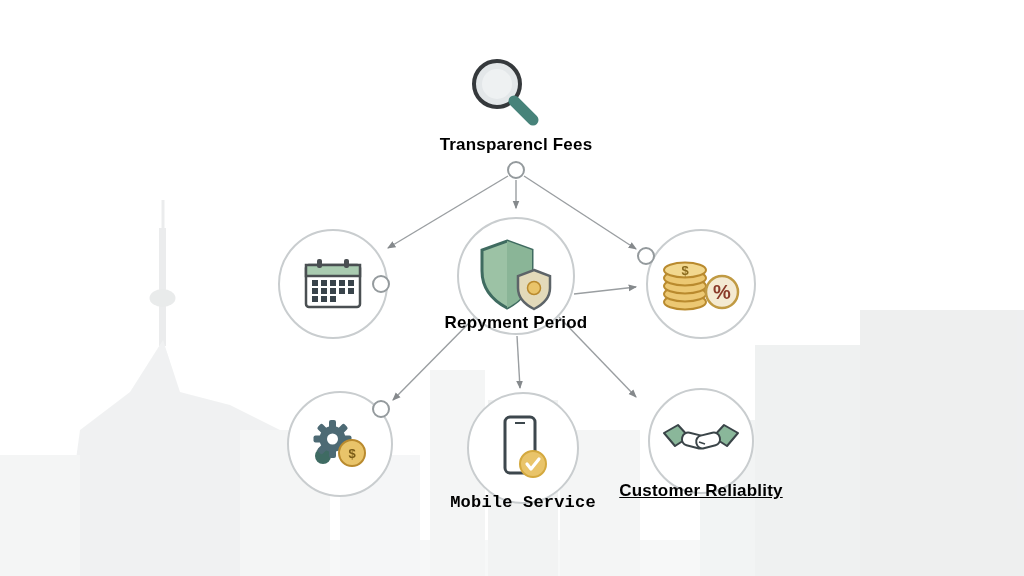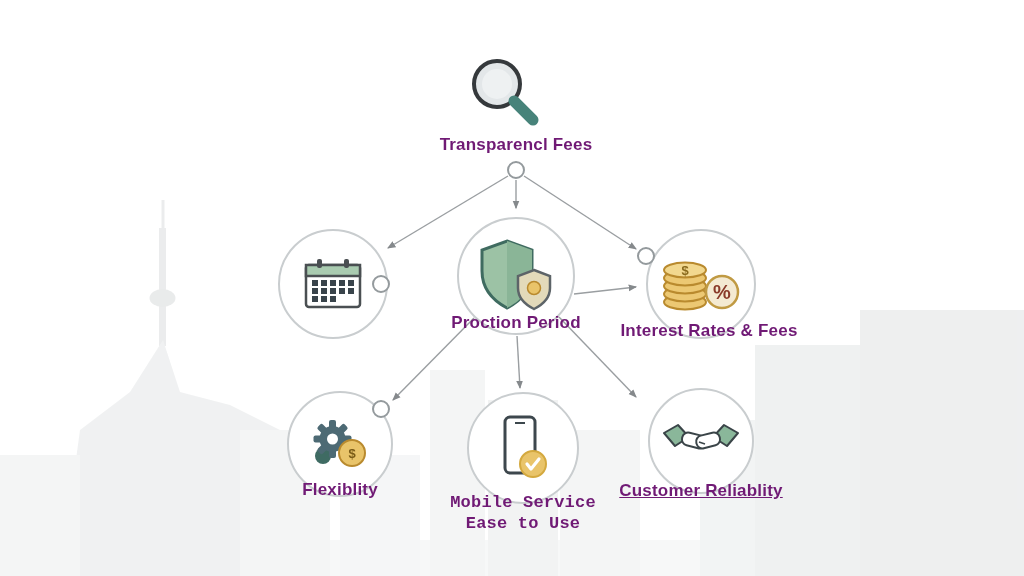--- a/index.html
+++ b/index.html
@@ -6,21 +6,21 @@
   html,body { width:1024px; height:576px; background:#ffffff; overflow:hidden;
               font-family:"Liberation Sans", sans-serif; }
   .stage { position:relative; width:1024px; height:576px; background:#ffffff; overflow:hidden; }
   .layer { position:absolute; left:0; top:0; width:1024px; height:576px; }
   .abs { position:absolute; }
   .circle-node { position:absolute; border-radius:50%; background:#ffffff;
                  border:2px solid #c9cdcf; display:flex; align-items:center; justify-content:center; }
   .dot { position:absolute; width:18px; height:18px; border-radius:50%;
          background:#ffffff; border:2px solid #949a9d; }
   .label { position:absolute; text-align:center; font-weight:700; font-size:17px;
-           color:#701a75; line-height:21px; letter-spacing:0.2px; }
+           color:#000000; line-height:21px; letter-spacing:0.2px; }
 </style>
 </head>
 <body>
 
 <div class="stage">
 
   <svg class="layer" viewBox="0 0 1024 576">
     <g opacity="0.6">
       <rect x="0" y="540" width="1024" height="36" fill="#f3f4f4"></rect>
       <rect x="161.5" y="200" width="3" height="32" fill="#dfe1e2"></rect>
@@ -92,70 +92,67 @@
   <div class="dot" style="left:372px; top:275px;"></div>
 
   <div class="circle-node" style="left:457px; top:217px; width:118px; height:118px;">
     <svg width="78" height="76" viewBox="0 0 78 76">
       <path d="M30 3 L55 12 V33 C55 51 45 62 30 70 C15 62 5 51 5 33 V12 Z" fill="#9cc2a5" stroke="#3f6b60" stroke-width="3"></path>
       <path d="M30 3 L30 70 C45 62 55 51 55 33 V12 Z" fill="#8ab597" stroke="none"></path>
       <path d="M57 32 L73 38 V50 C73 60 67 66 57 71 C47 66 41 60 41 50 V38 Z" fill="#e3daba" stroke="#5d6468" stroke-width="2.5"></path>
       <circle cx="57" cy="50" r="6.5" fill="#e9c46a" stroke="#b98a2e" stroke-width="1.5"></circle>
     </svg>
   </div>
-  <div class="label" style="left:396px; top:312px; width:240px;">Proction Period</div>
+  <div class="label" style="left:396px; top:312px; width:240px;">Repyment Period</div>
 
   <div class="circle-node" style="left:646px; top:229px; width:110px; height:110px;">
     <svg width="86" height="64" viewBox="0 0 86 64">
       <g fill="#ecc873" stroke="#b98a2e" stroke-width="2">
         <ellipse cx="27" cy="50" rx="21" ry="7.5"></ellipse>
         <ellipse cx="27" cy="42" rx="21" ry="7.5"></ellipse>
         <ellipse cx="27" cy="34" rx="21" ry="7.5"></ellipse>
         <ellipse cx="27" cy="26" rx="21" ry="7.5"></ellipse>
         <ellipse cx="27" cy="18" rx="21" ry="7.5" fill="#f2d88f"></ellipse>
       </g>
       <text x="27" y="23" text-anchor="middle" font-size="13" font-weight="bold" fill="#8a6a1d">$</text>
       <circle cx="64" cy="40" r="16" fill="#f4ead2" stroke="#c09a43" stroke-width="2.5"></circle>
       <text x="64" y="47" text-anchor="middle" font-size="20" font-weight="bold" fill="#8a3b2a">%</text>
     </svg>
   </div>
   <div class="dot" style="left:637px; top:247px;"></div>
-  <div class="label" style="left:559px; top:320px; width:300px;">Interest Rates &amp; Fees</div>
 
   <div class="circle-node" style="left:287px; top:391px; width:106px; height:106px;">
     <svg width="64" height="58" viewBox="0 0 64 58">
       <circle cx="15" cy="41" r="8" fill="#3f6b63"></circle>
       <g fill="#4d6a74">
         <rect x="21" y="5" width="7" height="38" rx="2" transform="rotate(0 24.5 24)"></rect>
         <rect x="21" y="5" width="7" height="38" rx="2" transform="rotate(45 24.5 24)"></rect>
         <rect x="21" y="5" width="7" height="38" rx="2" transform="rotate(90 24.5 24)"></rect>
         <rect x="21" y="5" width="7" height="38" rx="2" transform="rotate(135 24.5 24)"></rect>
         <circle cx="24.5" cy="24" r="13"></circle>
       </g>
       <circle cx="24.5" cy="24" r="5.5" fill="#ffffff"></circle>
       <circle cx="44" cy="38" r="13" fill="#e9c46a" stroke="#b98a2e" stroke-width="2"></circle>
       <text x="44" y="43" text-anchor="middle" font-size="13" font-weight="bold" fill="#7a5b16">$</text>
     </svg>
   </div>
   <div class="dot" style="left:372px; top:400px;"></div>
   <div class="label" style="left:220px; top:479px; width:240px;">
-    <div>Flexiblity</div>
   </div>
 
   <div class="circle-node" style="left:467px; top:392px; width:112px; height:112px;">
     <svg width="52" height="68" viewBox="0 0 52 68">
       <rect x="8" y="3" width="30" height="56" rx="5" fill="#ffffff" stroke="#3d474d" stroke-width="3"></rect>
       <line x1="18" y1="9" x2="28" y2="9" stroke="#3d474d" stroke-width="2"></line>
       <circle cx="36" cy="50" r="13" fill="#e9c46a" stroke="#d4a93f" stroke-width="2"></circle>
       <path d="M30 50 L34 55 L42 45" fill="none" stroke="#ffffff" stroke-width="3.2" stroke-linecap="round" stroke-linejoin="round"></path>
     </svg>
   </div>
   <div class="label" style="left:403px; top:492px; width:240px;font-family:Liberation Mono, monospace;">
     <div>Mobile Service</div>
-    <div>Ease to Use</div>
   </div>
 
   <div class="circle-node" style="left:648px; top:388px; width:106px; height:106px;">
     <svg width="78" height="44" viewBox="0 0 78 44">
       <path d="M2 14 L16 6 L27 18 L13 27 Z" fill="#8ab79a" stroke="#3a4448" stroke-width="2" stroke-linejoin="round"></path>
       <path d="M76 14 L62 6 L51 18 L65 27 Z" fill="#8ab79a" stroke="#3a4448" stroke-width="2" stroke-linejoin="round"></path>
       <rect x="20" y="15" width="24" height="13" rx="6" fill="#ffffff" stroke="#3a4448" stroke-width="2" transform="rotate(14 32 21)"></rect>
       <rect x="34" y="15" width="24" height="13" rx="6" fill="#ffffff" stroke="#3a4448" stroke-width="2" transform="rotate(-14 46 21)"></rect>
       <line x1="37" y1="23" x2="43" y2="25" stroke="#3a4448" stroke-width="1.5"></line>
     </svg>

